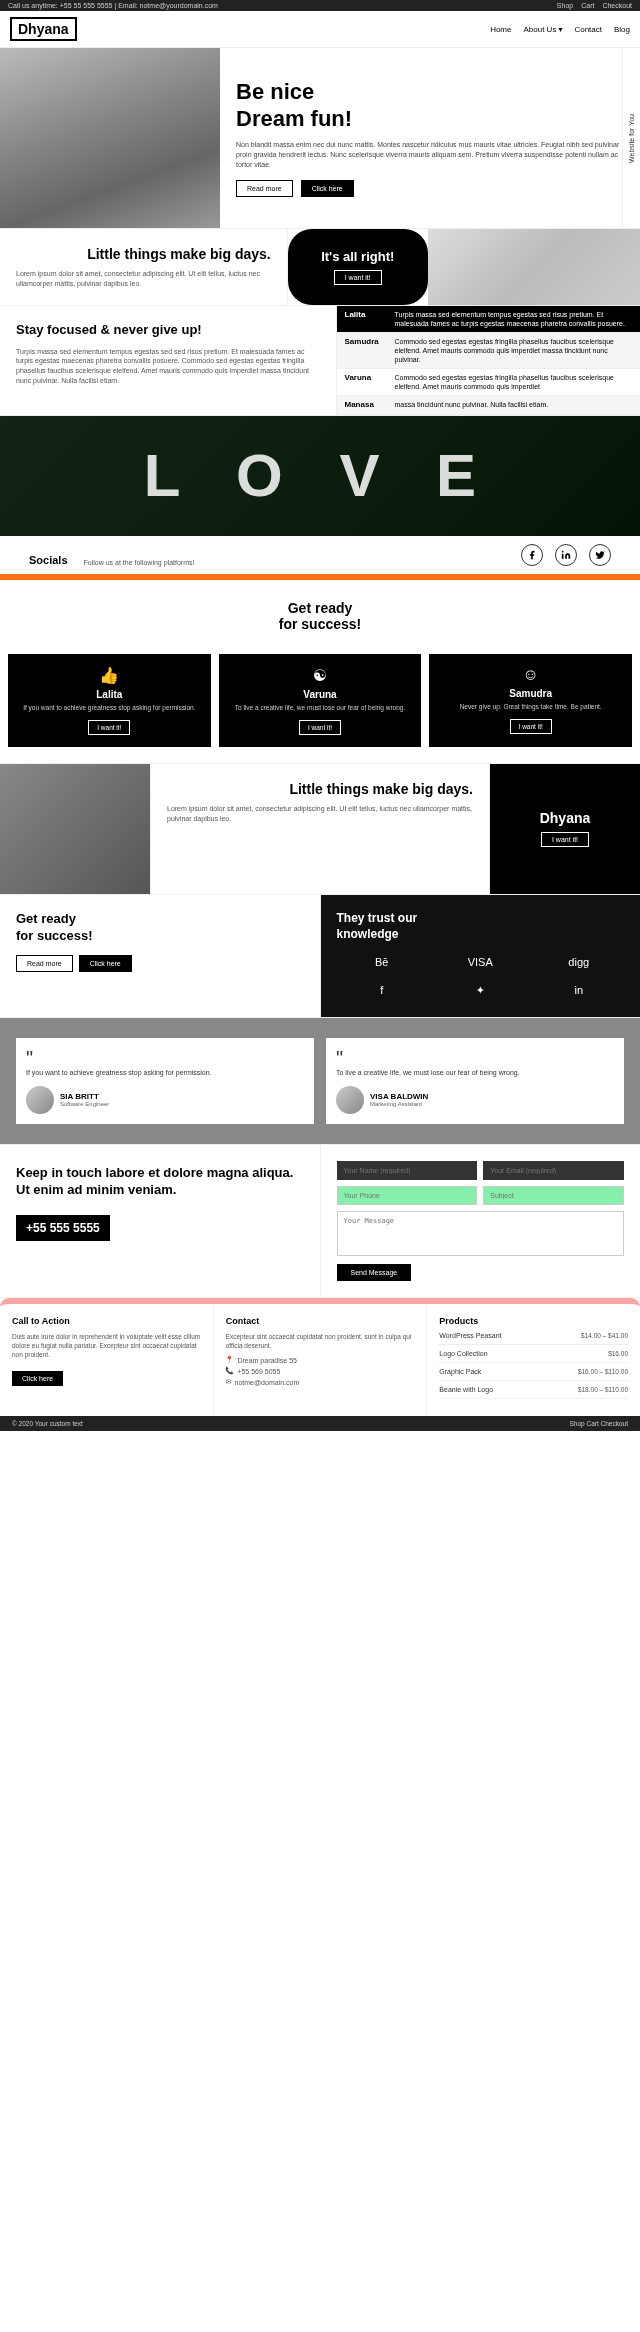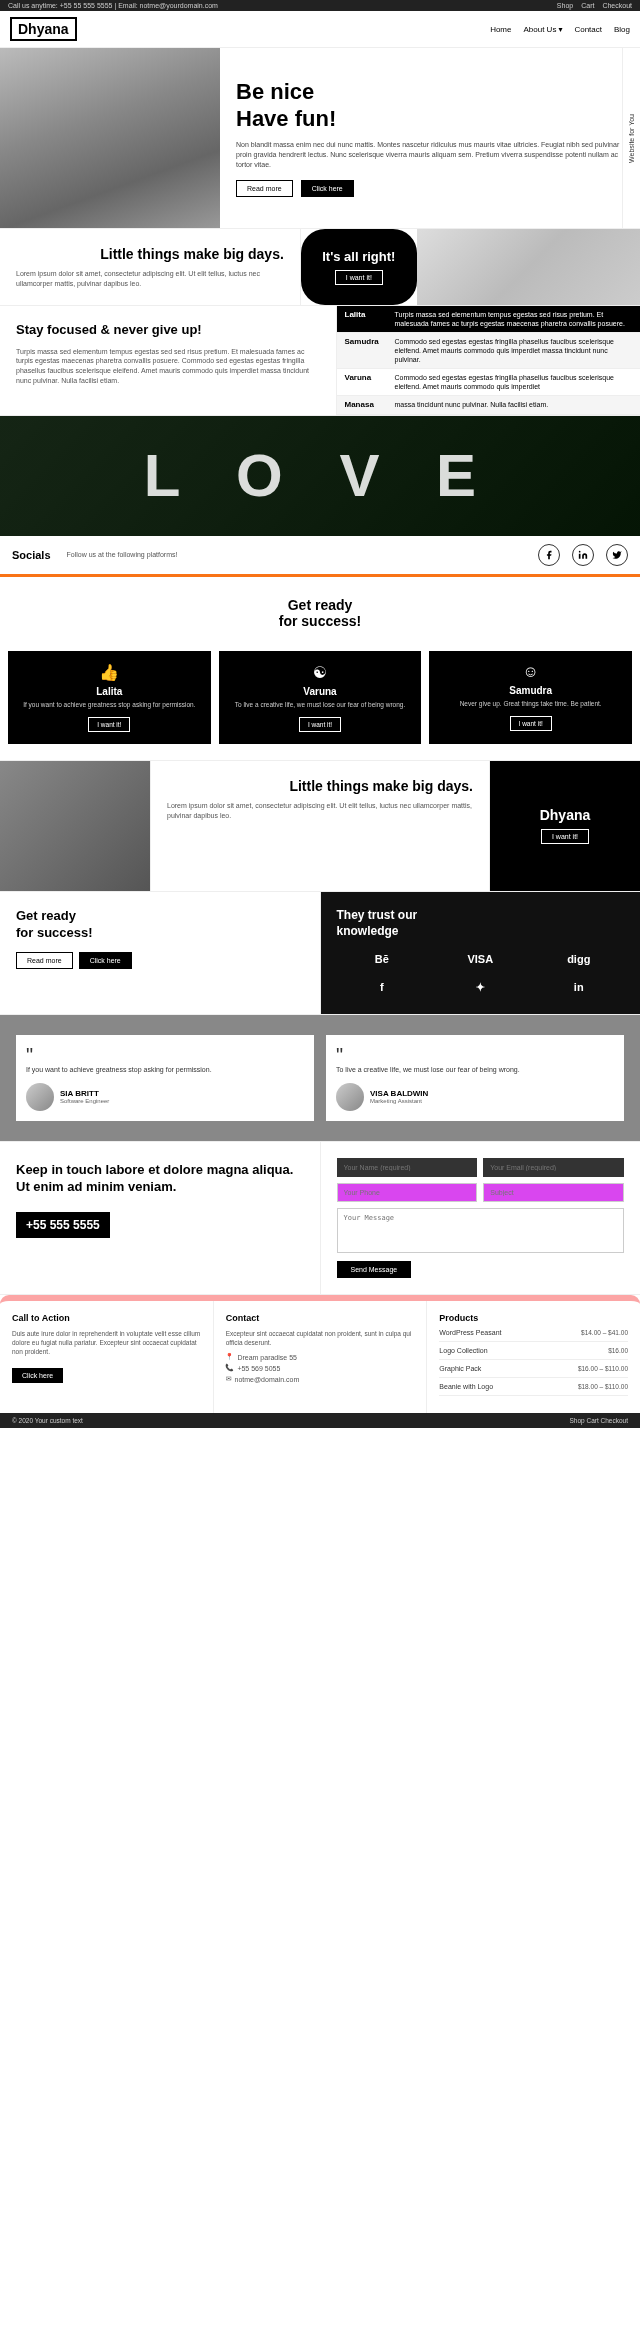--- a/index.html
+++ b/index.html
@@ -25,21 +25,21 @@
     .hero-text { font-size: 7px; color: #444; line-height: 1.4; margin-bottom: 10px; }
     .hero-buttons { display: flex; gap: 8px; }
     .btn-outline { border: 1px solid #000; background: #fff; padding: 4px 10px; font-size: 7px; cursor: pointer; }
     .btn-solid { border: 1px solid #000; background: #000; color: #fff; padding: 4px 10px; font-size: 7px; cursor: pointer; }
     .side-label { position: absolute; right: 0; top: 0; bottom: 0; width: 18px; background: #fff; border-left: 1px solid #eee; display: flex; align-items: center; justify-content: center; }
     .side-label span { font-size: 7px; writing-mode: vertical-rl; transform: rotate(180deg); color: #333; }
 
     
     .sec2 { display: flex; border-top: 1px solid #eee; border-bottom: 1px solid #eee; }
     .sec2-left { flex: 1.2; padding: 16px; border-right: 1px solid #eee; }
-    .sec2-center { width: 116px; background: #000; display: flex; flex-direction: column; align-items: center; justify-content: center; padding: 16px; border-radius: 24px; }
+    .sec2-center { width: 140px; background: #000; display: flex; flex-direction: column; align-items: center; justify-content: center; padding: 16px; border-radius: 24px; }
     .sec2-right { flex: 1; background: #ddd; overflow: hidden; }
     .sec2-right-img { width: 100%; height: 100%; background: linear-gradient(135deg, #ccc 0%, #aaa 100%); }
     .sec2-title { font-size: 14px; font-weight: bold; line-height: 1.3; margin-bottom: 6px; text-align: right; }
     .sec2-text { font-size: 7px; color: #555; line-height: 1.4; }
     .circle-title { color: #fff; font-size: 13px; font-weight: bold; text-align: center; margin-bottom: 6px; }
     .circle-btn { border: 1px solid #fff; background: transparent; color: #fff; padding: 3px 10px; font-size: 7px; cursor: pointer; }
 
     
     .sec3 { display: flex; border-bottom: 1px solid #eee; }
     .sec3-left { flex: 1; padding: 16px; border-right: 1px solid #eee; }
@@ -52,21 +52,21 @@
     .testimonial-name { width: 50px; font-size: 8px; font-weight: bold; padding-right: 4px; flex-shrink: 0; }
     .testimonial-text { font-size: 7px; line-height: 1.3; flex: 1; }
     .testimonial-row:first-child .testimonial-text { color: #fff; }
     .testimonial-row:first-child .testimonial-name { color: #fff; }
 
     
     .love-banner { height: 120px; background: linear-gradient(rgba(0,0,0,0.5), rgba(0,0,0,0.5)), linear-gradient(135deg, #2a4a2a 0%, #1a3a1a 50%, #0a2a0a 100%); display: flex; align-items: center; justify-content: center; }
     .love-text { font-size: 60px; font-weight: bold; color: rgba(255,255,255,0.85); letter-spacing: 20px; }
 
     
-    .socials-bar { display: flex; align-items: center; border-bottom: 3px solid #f97316; padding: 8px 12px; gap: 12px; }
+    .socials-bar { display: flex; align-items: flex-end; border-bottom: 6px solid #f97316; padding: 8px 29px; gap: 12px; }
     .socials-label { font-size: 11px; font-weight: bold; margin-right: 4px; }
     .socials-follow { font-size: 7px; color: #555; flex: 1; }
     .social-icon { width: 22px; height: 22px; border: 1px solid #333; border-radius: 50%; display: flex; align-items: center; justify-content: center; font-size: 10px; cursor: pointer; }
 
     
     .get-ready { padding: 20px 16px 10px; text-align: center; }
     .get-ready-title { font-size: 14px; font-weight: bold; margin-bottom: 12px; }
     .cards-row { display: flex; gap: 8px; justify-content: center; padding: 0 8px 16px; }
     .card { background: #000; color: #fff; flex: 1; padding: 12px 8px; text-align: center; }
     .card-icon { font-size: 16px; margin-bottom: 4px; }
@@ -88,42 +88,42 @@
     .ready-block { flex: 1; padding: 16px; border-right: 1px solid #eee; }
     .trust-block { flex: 1; background: #111; color: #fff; padding: 16px; }
     .ready-title { font-size: 13px; font-weight: bold; margin-bottom: 10px; line-height: 1.3; }
     .counters { display: flex; gap: 6px; margin-bottom: 10px; }
     .counter-box { background: #000; color: #fff; text-align: center; padding: 6px 8px; flex: 1; }
     .counter-num { font-size: 16px; font-weight: bold; }
     .counter-label { font-size: 5.5px; color: #aaa; }
     .ready-btns { display: flex; gap: 6px; }
     .trust-title { font-size: 12px; font-weight: bold; margin-bottom: 10px; line-height: 1.3; }
     .logos-grid { display: grid; grid-template-columns: 1fr 1fr 1fr; gap: 8px; }
-    .logo-item { color: #fff; font-size: 11px; font-weight: bold; text-align: center; padding: 4px; }
+    .logo-item { color: #fff; font-size: 11px; font-weight: normal; text-align: center; padding: 4px; }
 
     
     .testimonials-section { background: #888; padding: 20px 16px; display: flex; gap: 12px; }
     .testimonial-card { flex: 1; background: #fff; padding: 10px; position: relative; }
     .quote-mark { font-size: 20px; color: #333; line-height: 1; }
     .test-text { font-size: 7px; color: #333; line-height: 1.4; margin-bottom: 8px; }
     .test-author { display: flex; align-items: center; gap: 6px; }
     .test-avatar { width: 28px; height: 28px; background: #999; border-radius: 50%; overflow: hidden; }
     .test-avatar-img { width: 100%; height: 100%; background: linear-gradient(135deg, #aaa 0%, #777 100%); }
     .test-name { font-size: 8px; font-weight: bold; }
     .test-role { font-size: 6px; color: #666; }
 
     
     .contact-section { display: flex; border-top: 1px solid #eee; border-bottom: 1px solid #eee; }
     .contact-left { flex: 1; padding: 20px 16px; border-right: 1px solid #eee; }
     .contact-title { font-size: 13px; font-weight: bold; margin-bottom: 10px; line-height: 1.3; }
     .contact-phone { font-size: 12px; font-weight: bold; background: #000; color: #fff; padding: 6px 10px; display: inline-block; margin-top: 6px; }
     .contact-right { flex: 1; padding: 16px; }
     .form-row { display: flex; gap: 6px; margin-bottom: 6px; }
     .form-input { flex: 1; border: 1px solid #333; padding: 5px 6px; font-size: 7px; background: #333; color: #ccc; }
-    .form-input.light { background: #d946ef; color: #333; border: 1px solid #ccc; }
+    .form-input.light { background: #86efac; color: #333; border: 1px solid #ccc; }
     .form-textarea { width: 100%; border: 1px solid #ccc; padding: 5px 6px; font-size: 7px; height: 45px; resize: none; margin-bottom: 6px; }
     .send-btn { background: #000; color: #fff; border: none; padding: 5px 14px; font-size: 7px; cursor: pointer; }
 
     
     .footer { display: flex; gap: 0; border-top: 6px solid #fca5a5; border-radius: 9px; }
     .footer-col { flex: 1; padding: 12px; border-right: 1px solid #eee; }
     .footer-col:last-child { border-right: none; }
     .footer-title { font-size: 9px; font-weight: bold; margin-bottom: 6px; }
     .footer-text { font-size: 6.5px; color: #555; line-height: 1.4; margin-bottom: 6px; }
     .footer-link { font-size: 7px; color: #555; margin-bottom: 3px; display: flex; align-items: center; gap: 3px; }
@@ -160,21 +160,21 @@
   </div>
 </nav>
 
 <div class="hero" style="position:relative;">
   <div class="hero-img">
     <div class="hero-img-placeholder" style="background: linear-gradient(160deg, #bbb 0%, #888 40%, #666 70%, #999 100%);"></div>
   </div>
   <div class="hero-content">
     <div class="hero-title">
       <span>Be nice</span><br>
-      <span>Have fun!</span>
+      <span>Dream fun!</span>
     </div>
     <div class="hero-text">Non blandit massa enim nec dui nunc mattis. Montes nascetur ridiculus mus mauris vitae ultricies. Feugiat nibh sed pulvinar proin gravida hendrerit lectus. Nunc scelerisque viverra mauris aliquam sem. Pretium viverra suspendisse potenti nullam ac tortor vitae.</div>
     <div class="hero-buttons">
       <button class="btn-outline">Read more</button>
       <button class="btn-solid">Click here</button>
     </div>
   </div>
   <div class="side-label">
     <span>Website for You</span>
   </div>

